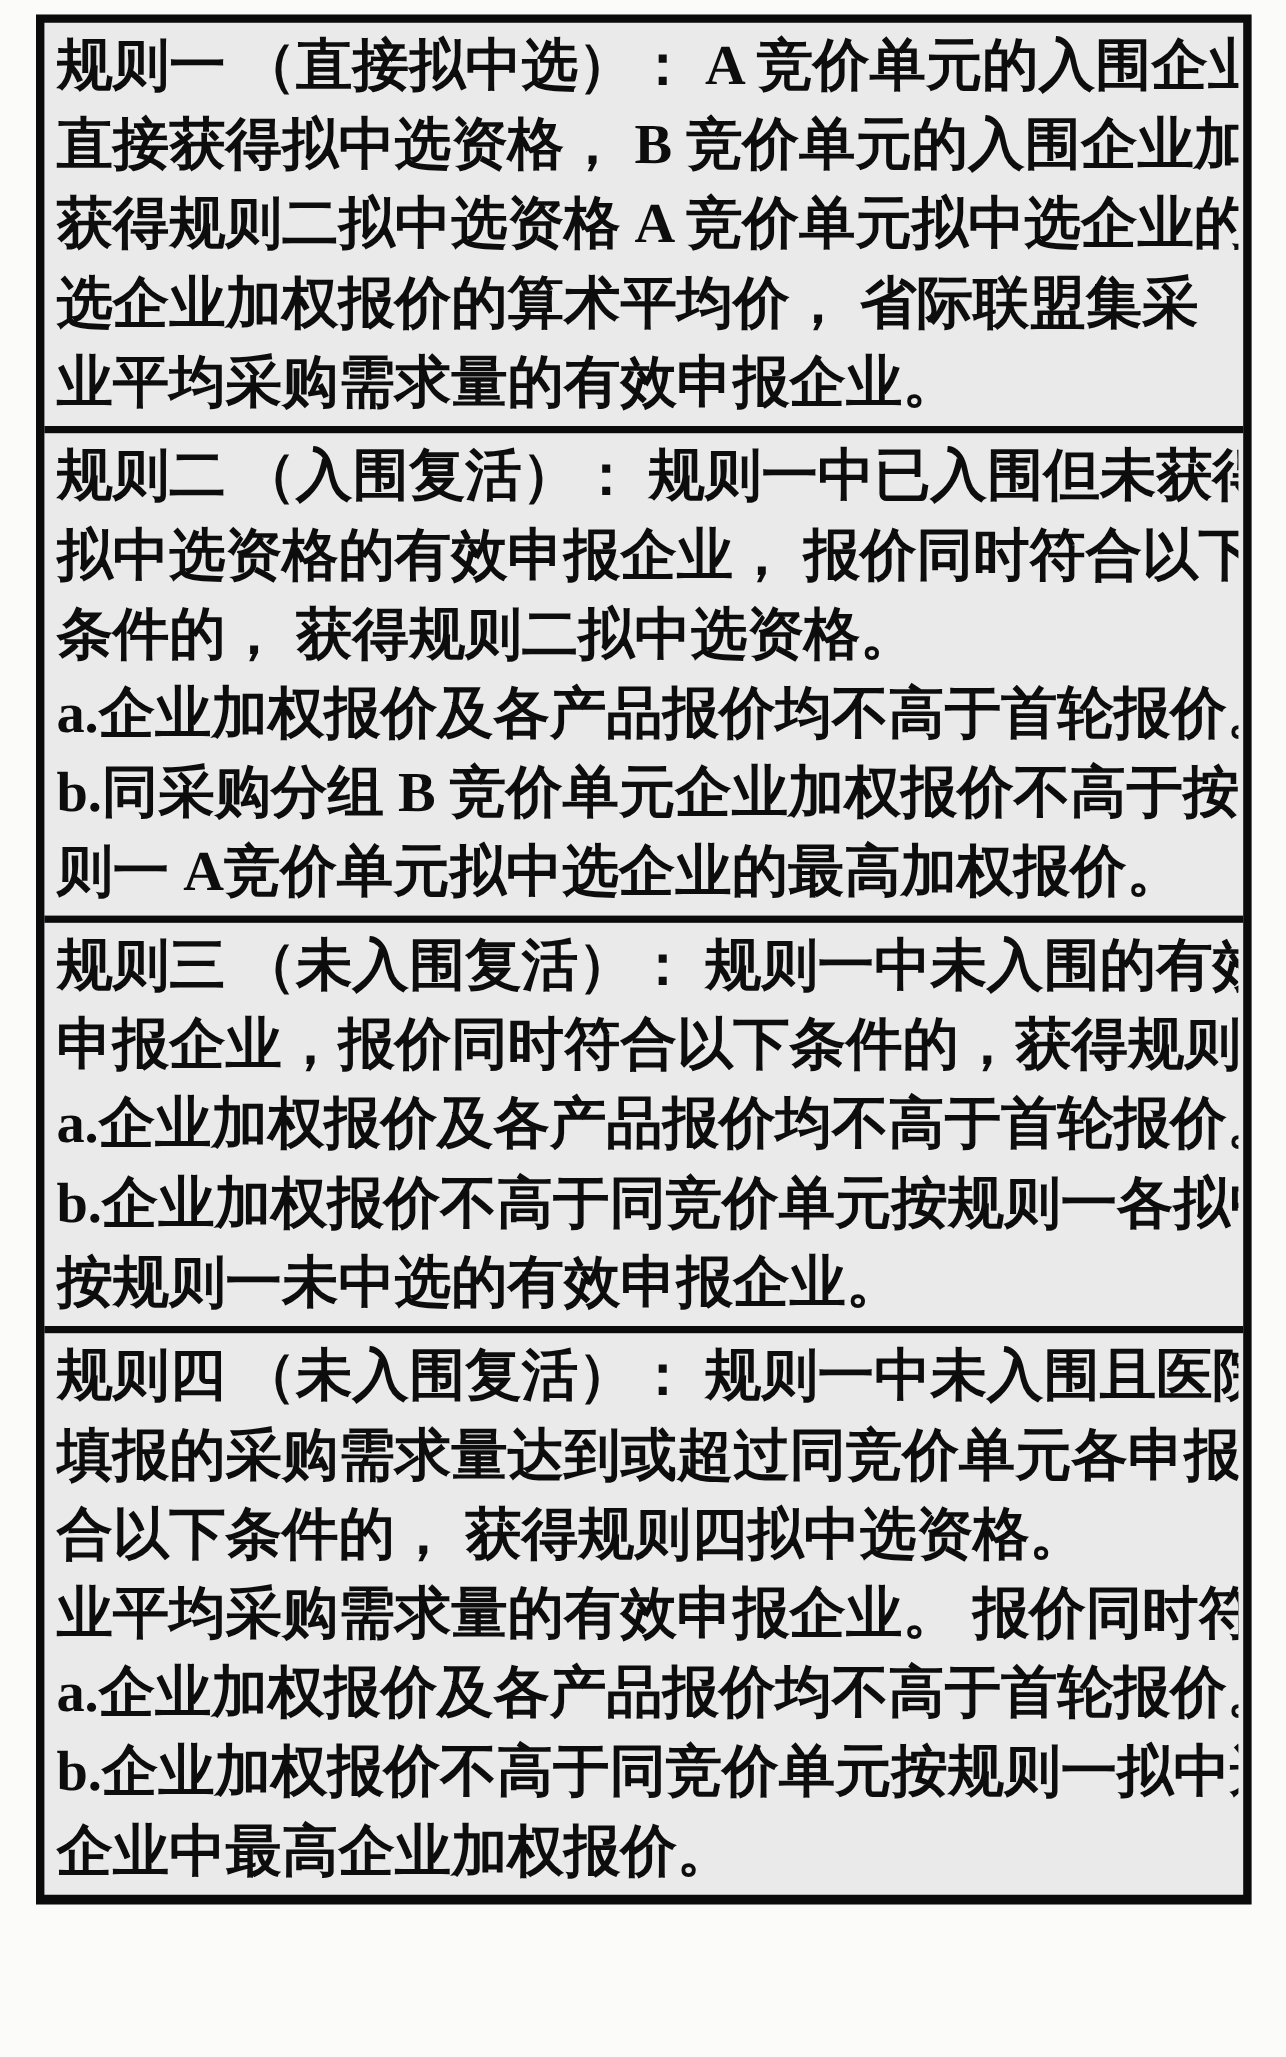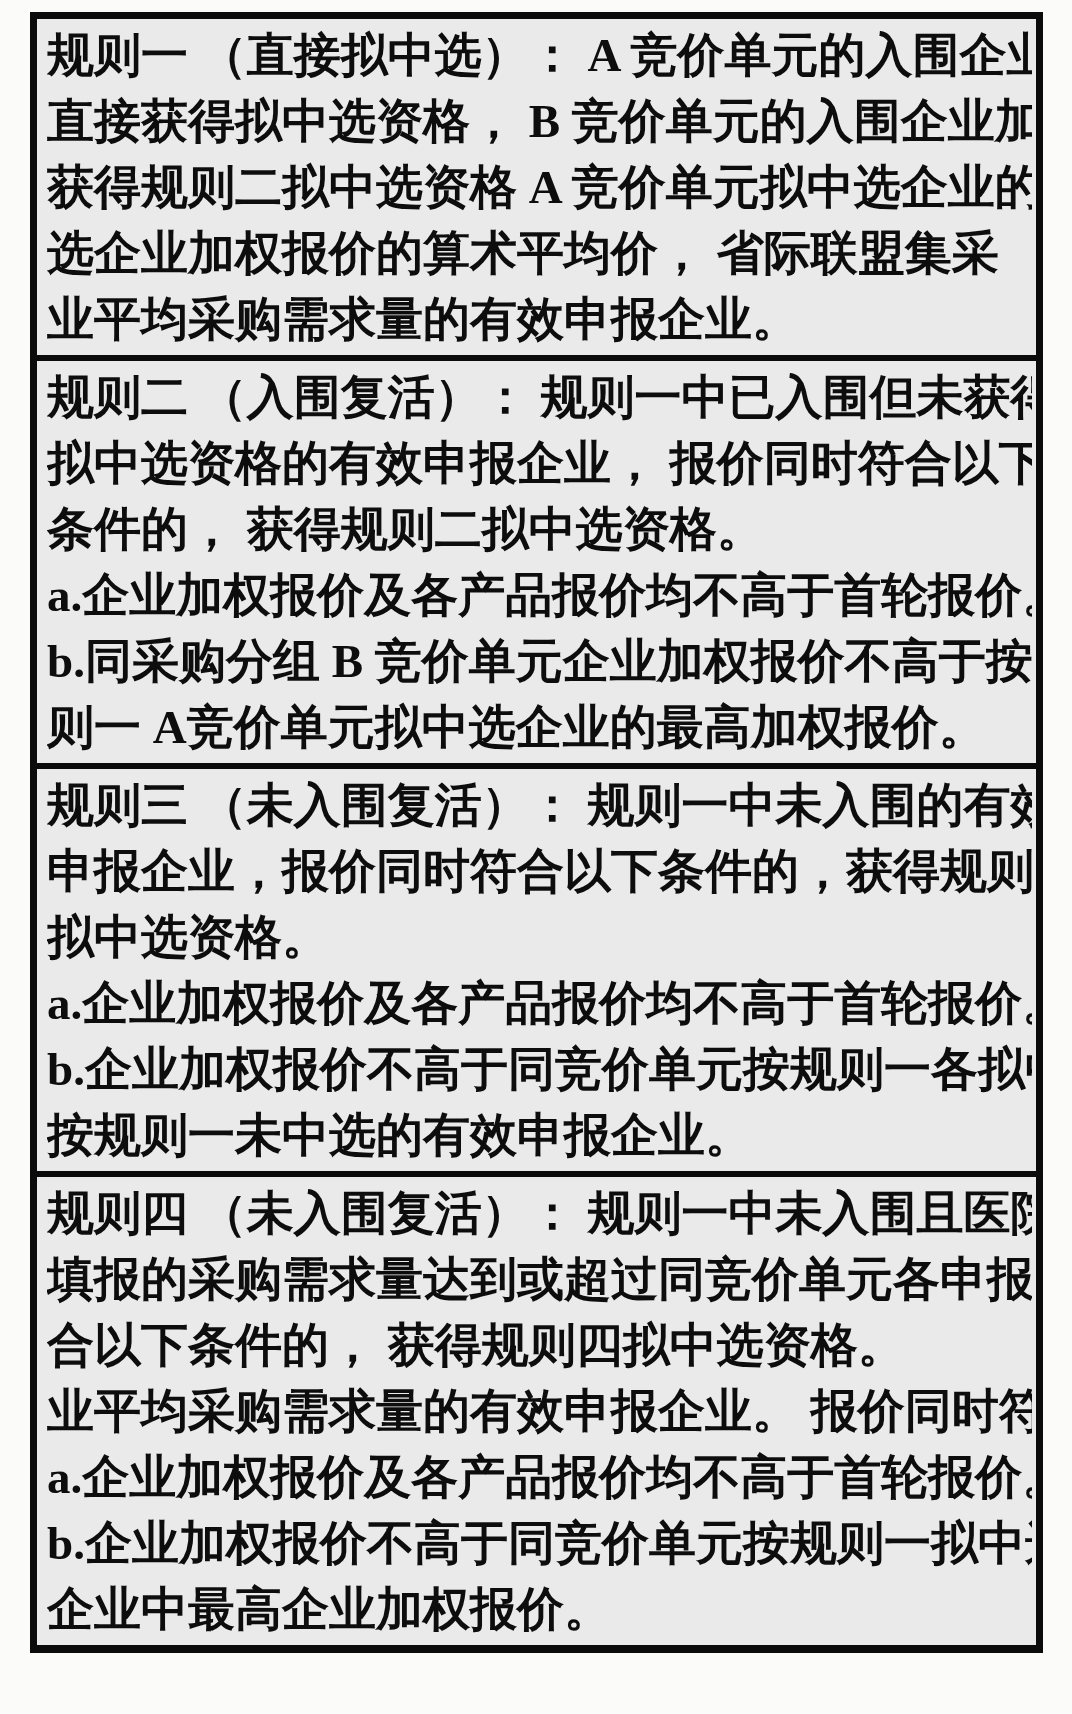--- a/index.html
+++ b/index.html
@@ -62,21 +62,20 @@
       <p class="line">拟中选资格的有效申报企业， 报价同时符合以下</p>
       <p class="line">条件的， 获得规则二拟中选资格。</p>
       <p class="line">a.企业加权报价及各产品报价均不高于首轮报价。</p>
       <p class="line">b.同采购分组 B 竞价单元企业加权报价不高于按规</p>
       <p class="line">则一 A竞价单元拟中选企业的最高加权报价。</p>
     </section>
 
     <section class="rule-row">
       <p class="line">规则三 （未入围复活）： 规则一中未入围的有效</p>
       <p class="line">申报企业，报价同时符合以下条件的，获得规则三</p>
-      <p class="line">拟中选资格。</p>
       <p class="line">a.企业加权报价及各产品报价均不高于首轮报价。</p>
       <p class="line">b.企业加权报价不高于同竞价单元按规则一各拟中</p>
       <p class="line">按规则一未中选的有效申报企业。</p>
     </section>
 
     <section class="rule-row">
       <p class="line">规则四 （未入围复活）： 规则一中未入围且医院</p>
       <p class="line">填报的采购需求量达到或超过同竞价单元各申报企</p>
       <p class="line">合以下条件的， 获得规则四拟中选资格。</p>
       <p class="line">业平均采购需求量的有效申报企业。 报价同时符</p>

